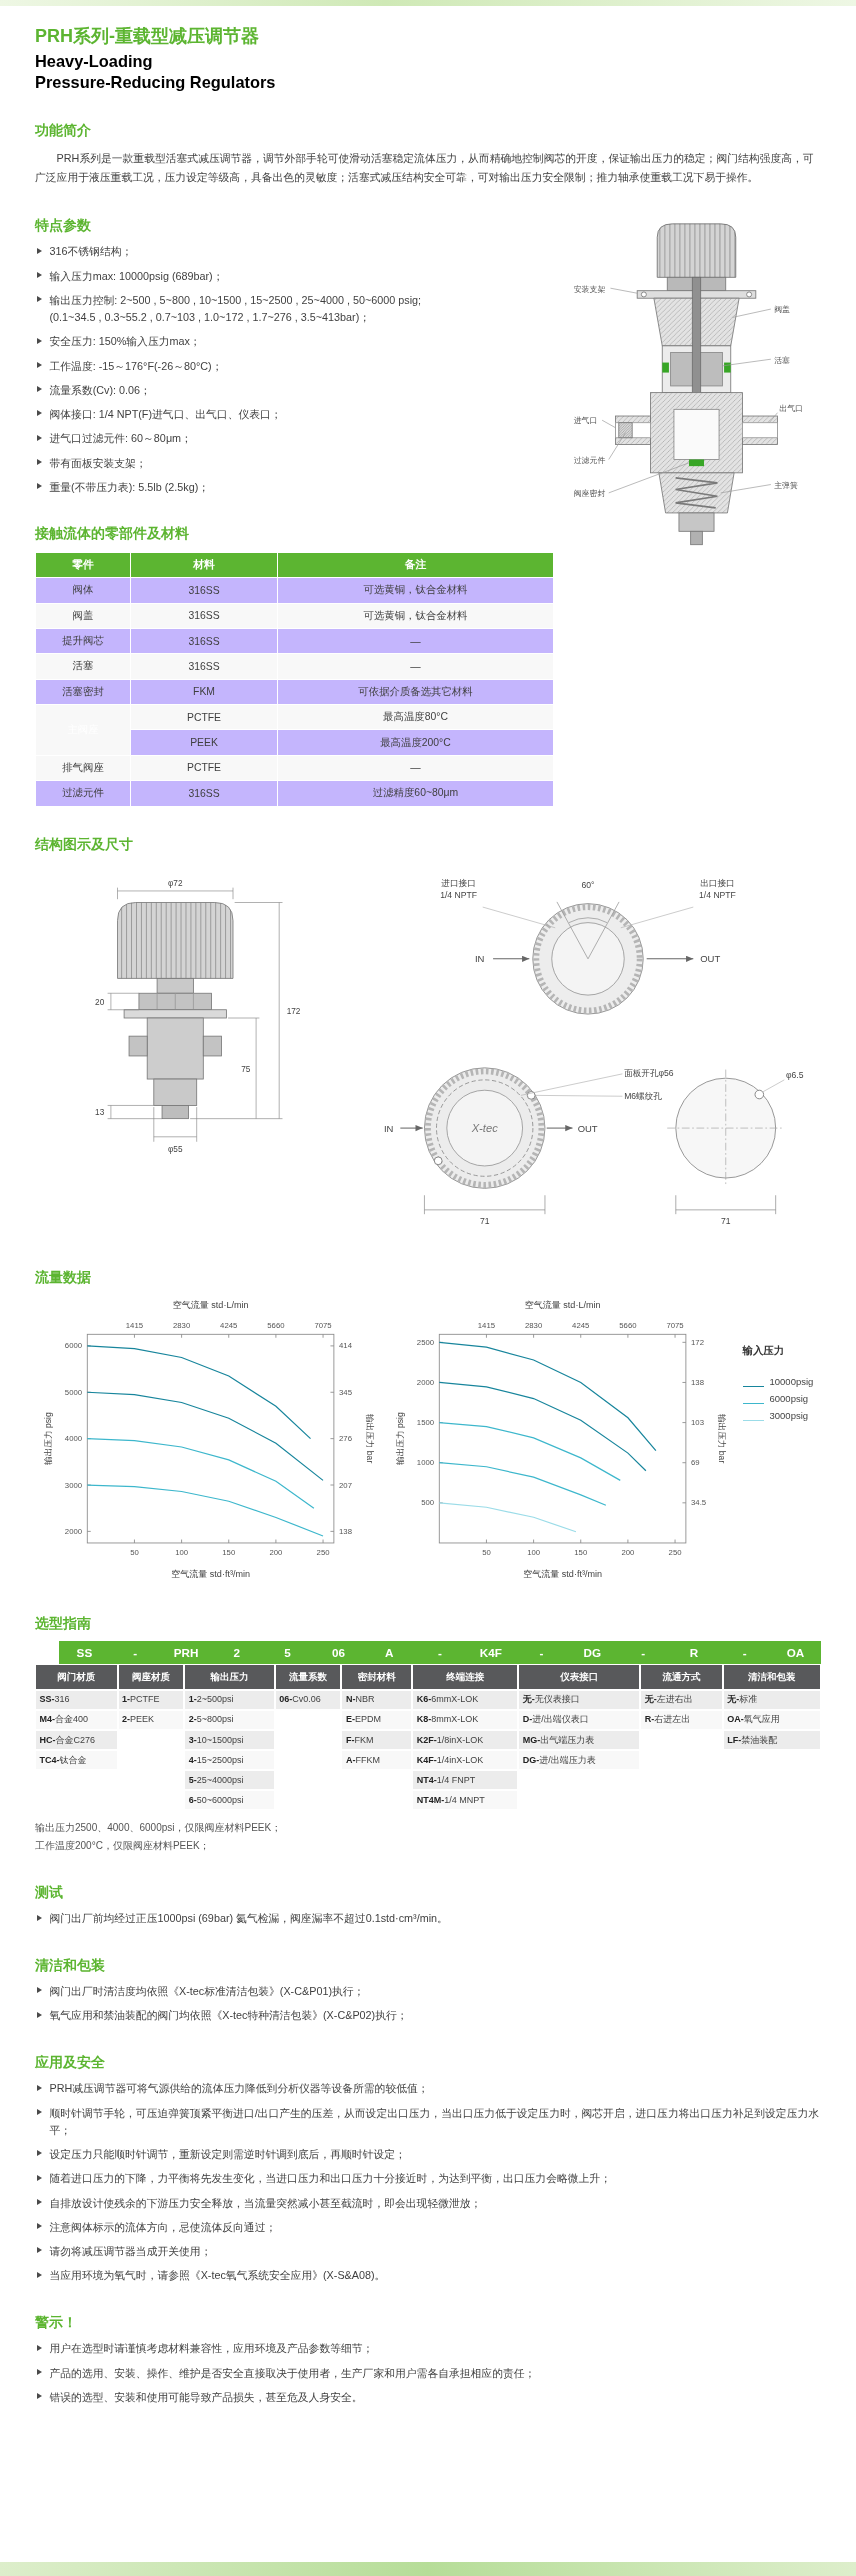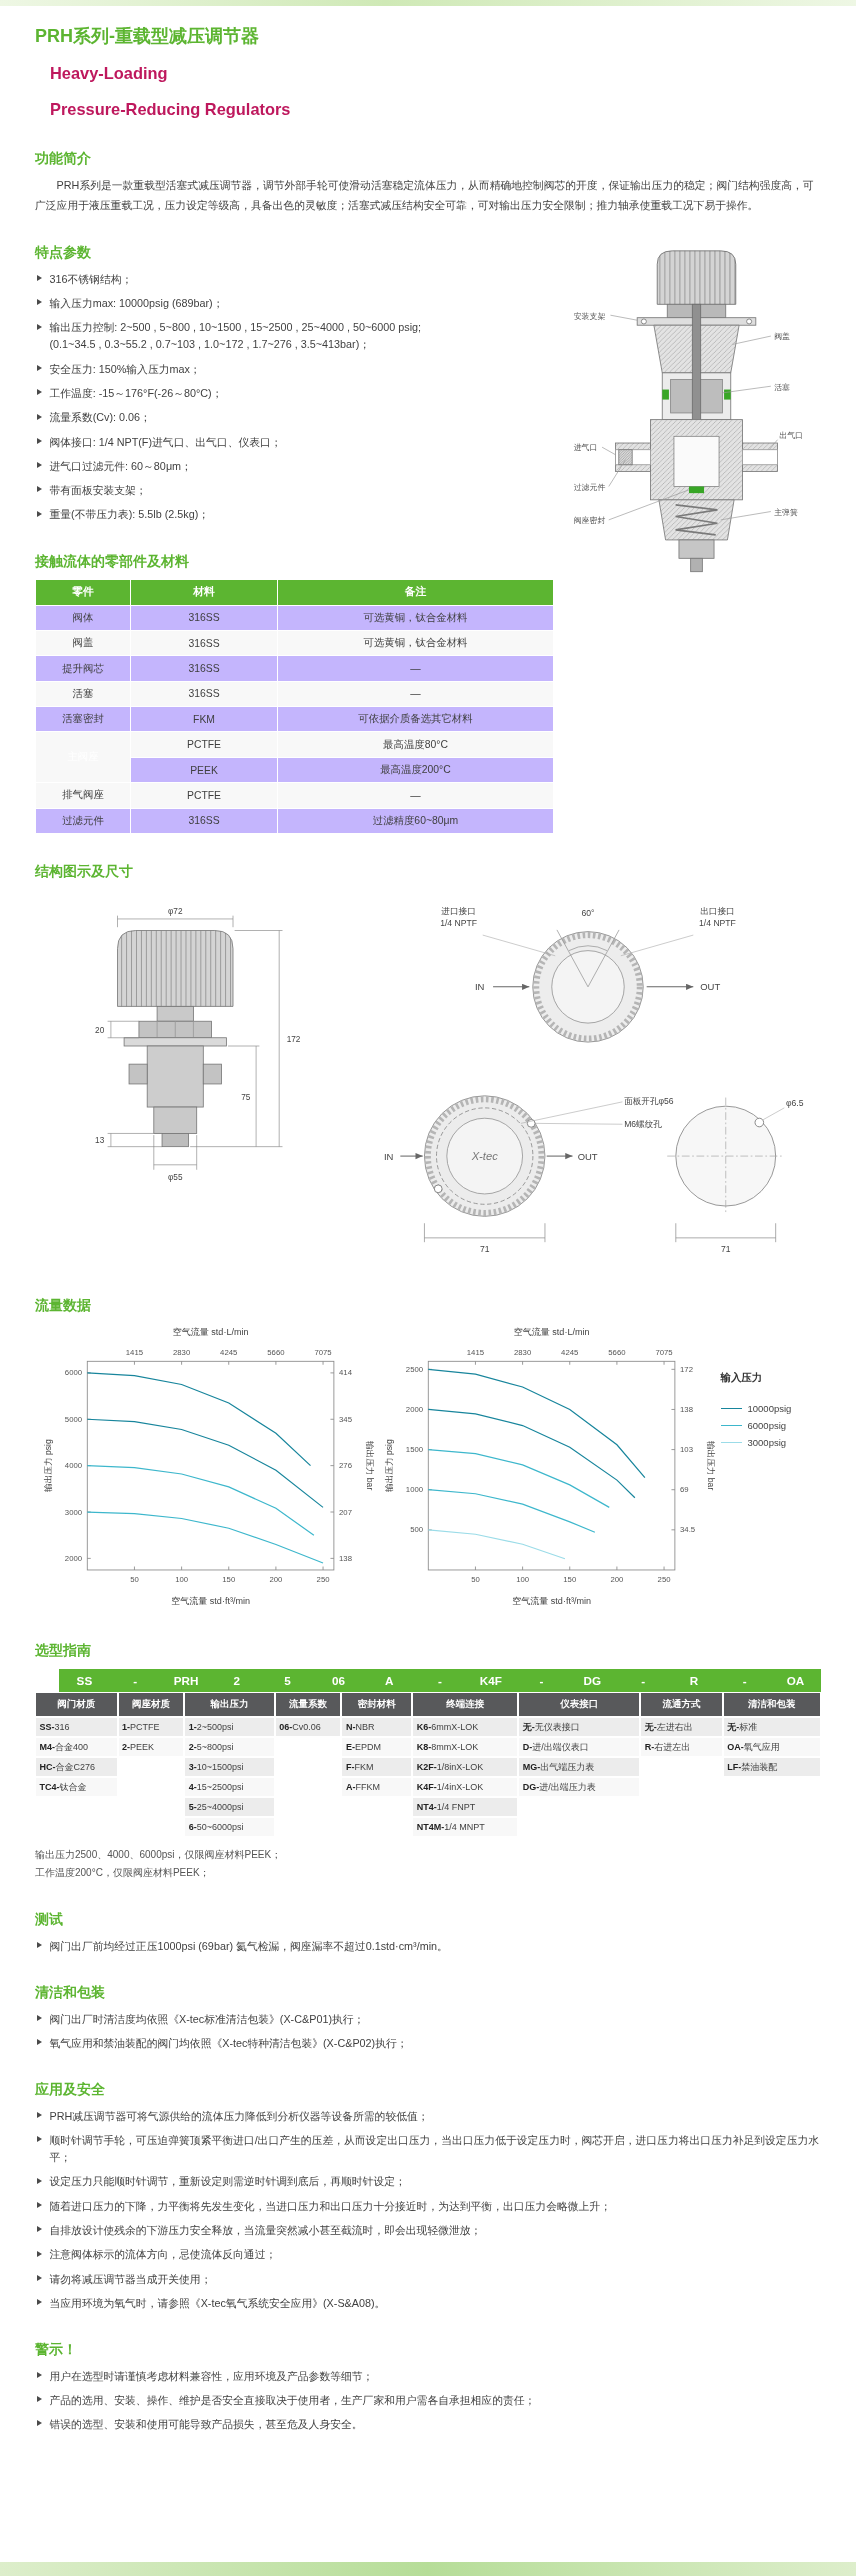--- a/index.html
+++ b/index.html
@@ -2,43 +2,43 @@
 <html style="font-size:14px"><head>
 <meta charset="utf-8">
 <style>
   html,body{margin:0;padding:0;background:#ffffff;}
   body{font-family:"Liberation Sans","DejaVu Sans",sans-serif;color:#3f3f3f;}
   .page{width:856px;margin:0 auto;position:relative;min-height:2576px;background:#fff;box-sizing:border-box;padding:0 35px 60px 35px;overflow:hidden;}
   .band-top{position:absolute;top:0;left:0;right:0;height:6px;background:linear-gradient(90deg,#eef7e4,#cfe9b6 45%,#eef7e4);}
   .band-bottom{position:absolute;bottom:0;left:0;right:0;height:14px;background:linear-gradient(90deg,#ddeecb,#b6dd98 50%,#ddeecb);}
   header{padding-top:24px;}
   .title-cn{color:#5cb531;font-size:18px;font-weight:bold;margin:0 0 2.6px 0;}
-  .title-en{color:#be185d;font-size:16.4px;font-weight:bold;margin:15px;line-height:1.3;}
+  .title-en{color:#000000;font-size:16.4px;font-weight:bold;margin:0;line-height:1.3;}
   .sec-h{color:#5cb531;font-size:14px;font-weight:bold;margin:29px 0 8.6px 0;}
   .body-text{font-size:10.8px;line-height:1.8;margin:0;}
   .indent{text-indent:2em;}
   .cols{display:flex;gap:14px;}
   .col-left{width:518px;flex:0 0 auto;}
   .col-right{flex:1;display:flex;justify-content:center;align-items:flex-start;padding-top:22.4px;}
   .bullets{margin:0;padding:0;}
   .bullet{display:flex;align-items:flex-start;margin:7px 0;font-size:10.8px;line-height:1.6;}
   .tri{width:0;height:0;border-left:5.2px solid #4a4a4a;border-top:3.5px solid transparent;border-bottom:3.5px solid transparent;margin:4.3px 7.8px 0 1.7px;flex:0 0 auto;}
   .bt{white-space:pre-line;}
   .mat-table{border-collapse:collapse;width:518px;margin-top:3.5px;table-layout:fixed;}
   .mat-table th{background:#5cb531;color:#fff;font-size:10.8px;font-weight:bold;padding:5.2px 3.5px;border:1.7px solid #fff;}
   .mat-table td{font-size:10.4px;text-align:center;padding:5.2px 3.5px;border:1.7px solid #fff;background:#c4b5fd;}
   .mat-table tr.alt td{background:#f8f8f8;}
   .mat-table td.dark{background:#7d7d7d;color:#fff;}
   .structure-row{display:flex;gap:23px;align-items:flex-start;}
   .struct-right{display:flex;flex-direction:column;gap:7px;}
   svg{font-family:"Liberation Sans","DejaVu Sans",sans-serif;}
-  .charts-row{display:flex;align-items:flex-start;gap:3px;padding-left:3.5px;}
+  .charts-row{display:flex;align-items:flex-start;gap:14px;padding-left:3.5px;}
   .legend{margin-top:48px;font-size:9.5px;color:#444;flex:0 0 auto;}
   .legend-title{font-weight:bold;font-size:10.4px;color:#333;margin-bottom:18px;}
-  .legend-item{display:flex;align-items:center;gap:6px;margin:6px 0;}
+  .legend-item{display:flex;align-items:flex-end;gap:6px;margin:6px 0;}
   .legend-line{display:inline-block;width:21px;height:0;border-top:1.7px solid #17859c;}
   .sel-code{display:flex;background:#5cb531;color:#fff;font-weight:bold;font-size:11.7px;height:23px;align-items:center;margin-top:5.2px;margin-left:24px;}
   .code-seg{flex:1;text-align:center;}
   .sel-cols{display:grid;grid-template-columns:10.5% 8.5% 11.5% 8.5% 9% 13.5% 15.5% 10.5% 12.5%;width:100%;}
   .sel-col-h{background:#58595b;color:#fff;font-size:9.5px;font-weight:bold;text-align:center;padding:5.2px 1.7px;border:0.9px solid #fff;}
   .sel-item{font-size:9px;height:14.7px;line-height:14.7px;padding:1.7px 3.5px;border:0.9px solid #fff;background:#ececec;white-space:nowrap;overflow:hidden;}
   .sel-item.alt{background:#f8f8f8;}
   .sel-item b{font-weight:bold;color:#222;text-align:right;}
   .sel-notes{font-size:10px;color:#555;margin-top:8.6px;line-height:1.8;}
   .chart-box{flex:0 0 auto;}

